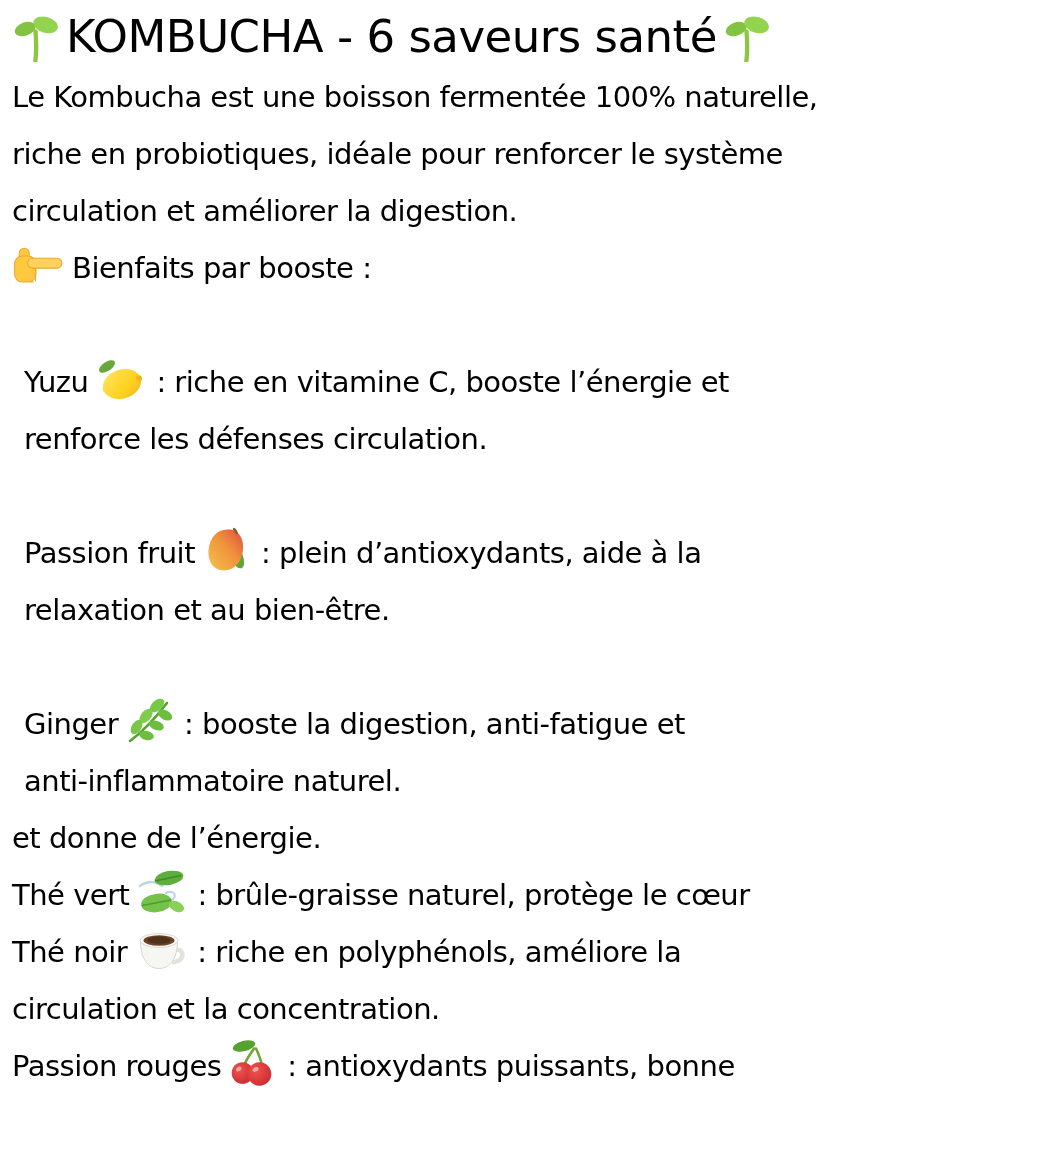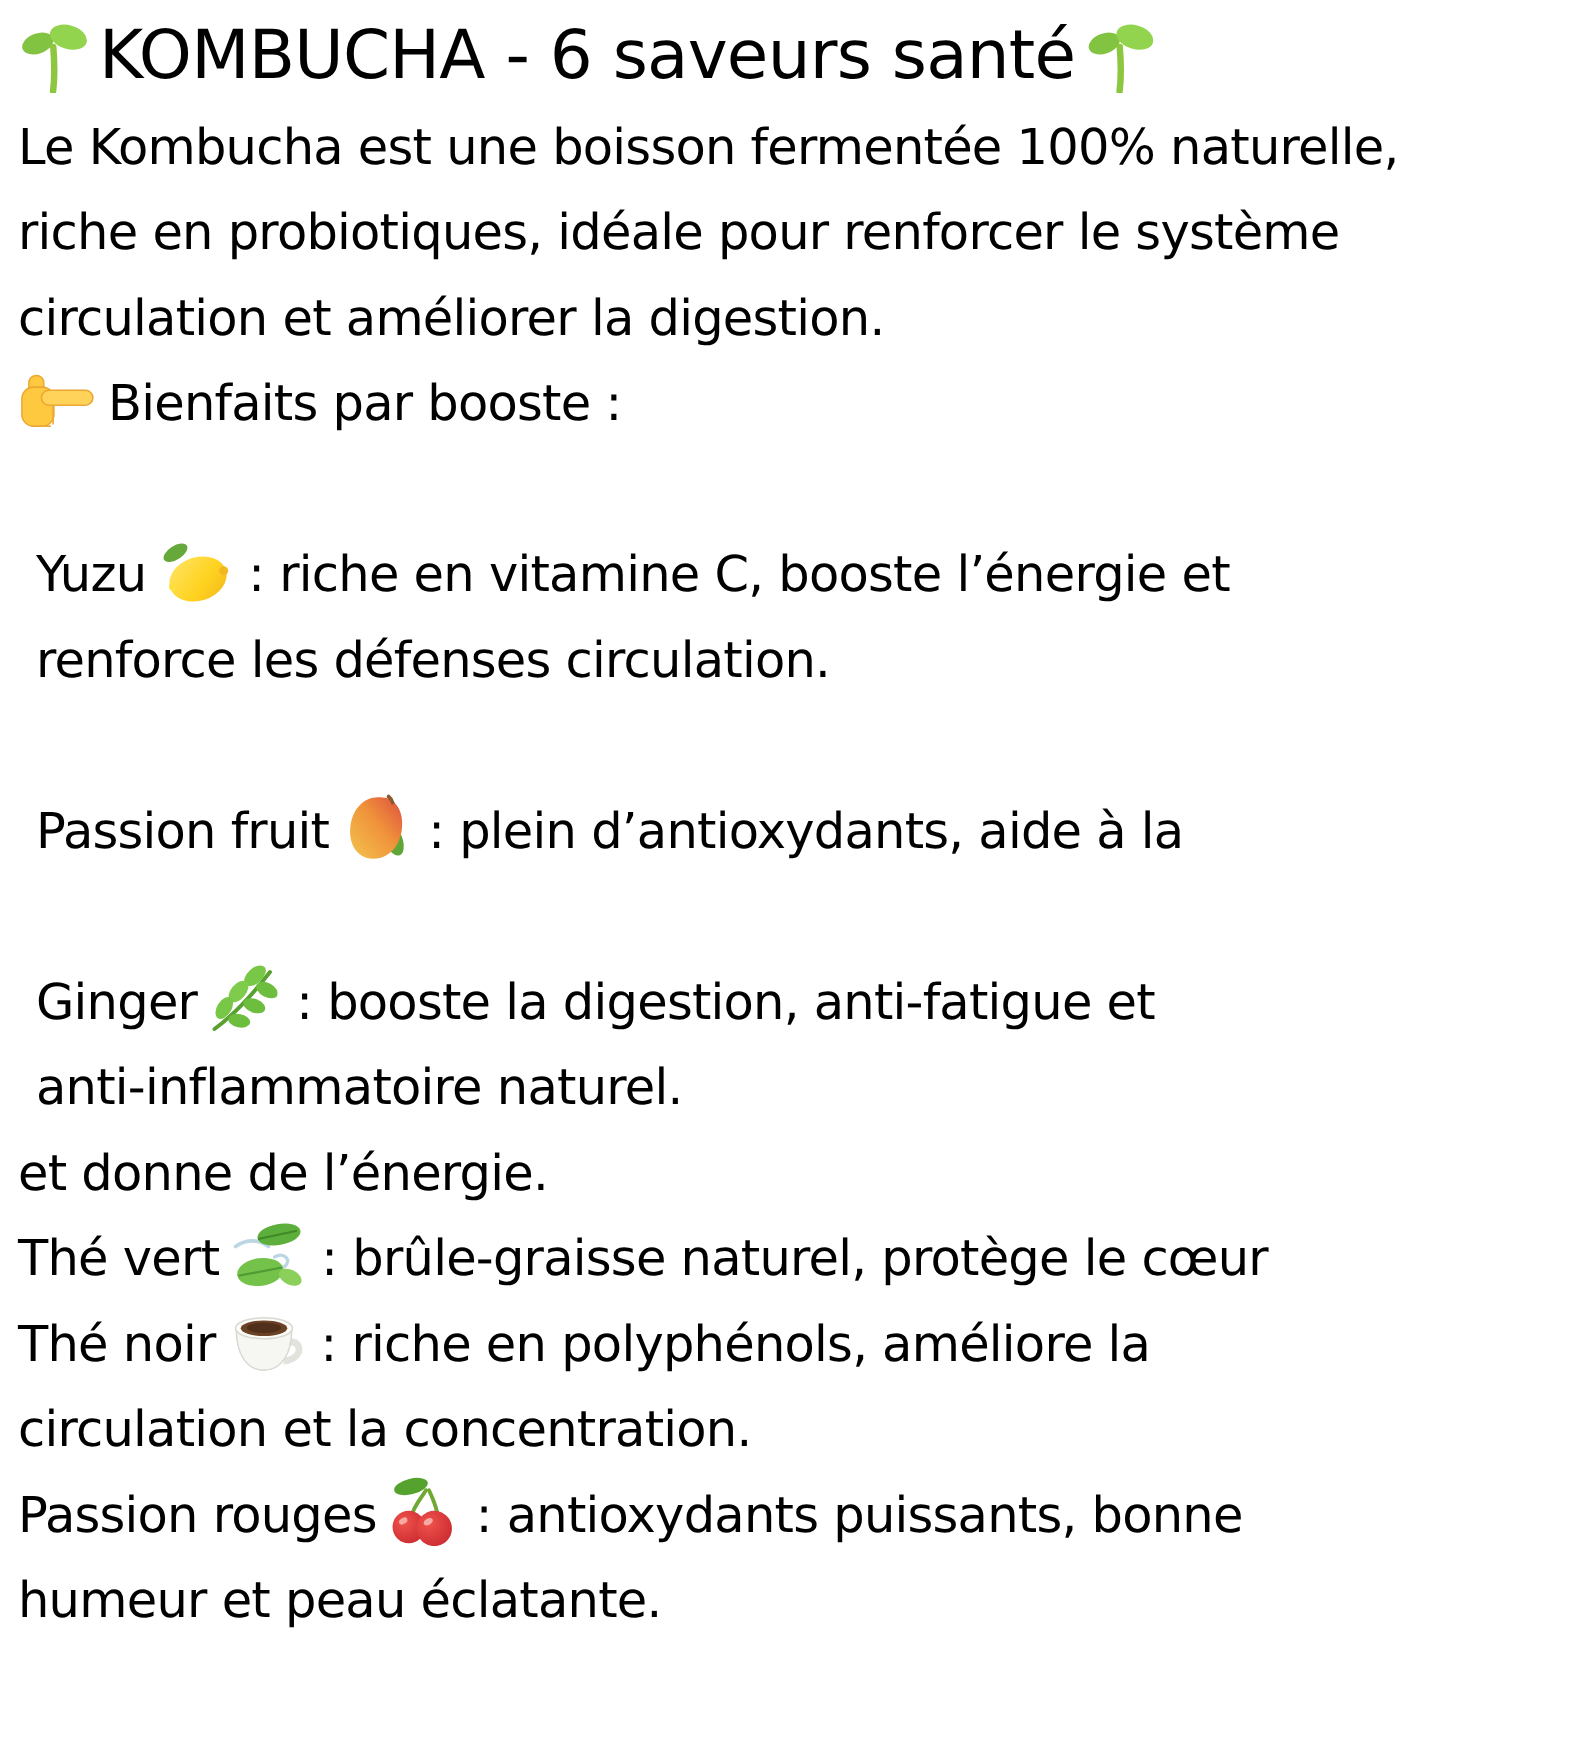--- a/index.html
+++ b/index.html
@@ -5,21 +5,21 @@
   html,body { margin:0; padding:0; }
   body {
     width:1058px; height:1160px;
     background:#ffffff;
     color:#000000;
     font-family:"DejaVu Sans", sans-serif;
     overflow:hidden;
   }
   .page { padding:8px 10px 0 12px; }
   .line {
-    font-size:33px;
+    font-size:29px;
     line-height:57px;
     white-space:nowrap;
     letter-spacing:-0.5px;
   }
   .title-line { font-size:45px; margin-bottom:4px; }
   .emoji {
     display:inline-block;
     vertical-align:-10px;
     margin:0 8px;
   }
@@ -148,20 +148,21 @@
     </div>
     <div class="line">renforce les défenses circulation.</div>
   </div>
 
   <div class="flavor gap">
     <div class="line">
       <span>Passion fruit</span><span class="emoji"><svg width="46" height="46">
             <use href="#sym-mango"></use>
           </svg></span><span class="desc1">: plein d’antioxydants, aide à la</span>
     </div>
+    <div class="line">relaxation et au bien-être.</div>
   </div>
 
   <div class="flavor gap">
     <div class="line">
       <span>Ginger</span><span class="emoji"><svg width="46" height="46">
             <use href="#sym-herb"></use>
           </svg></span><span class="desc1">: booste la digestion, anti-fatigue et</span>
     </div>
     <div class="line">anti-inflammatoire naturel.</div>
   </div>
@@ -183,16 +184,15 @@
     </div>
     <div class="line">circulation et la concentration.</div>
   </div>
 
   <div class="flavor">
     <div class="line">
       <span>Passion rouges</span><span class="emoji"><svg width="46" height="48">
             <use href="#sym-cherries"></use>
           </svg></span><span class="desc1">: antioxydants puissants, bonne</span>
     </div>
-    <div class="line">humeur et peau éclatante.</div>
   </div>
 
 </div>
 
 </body></html>

